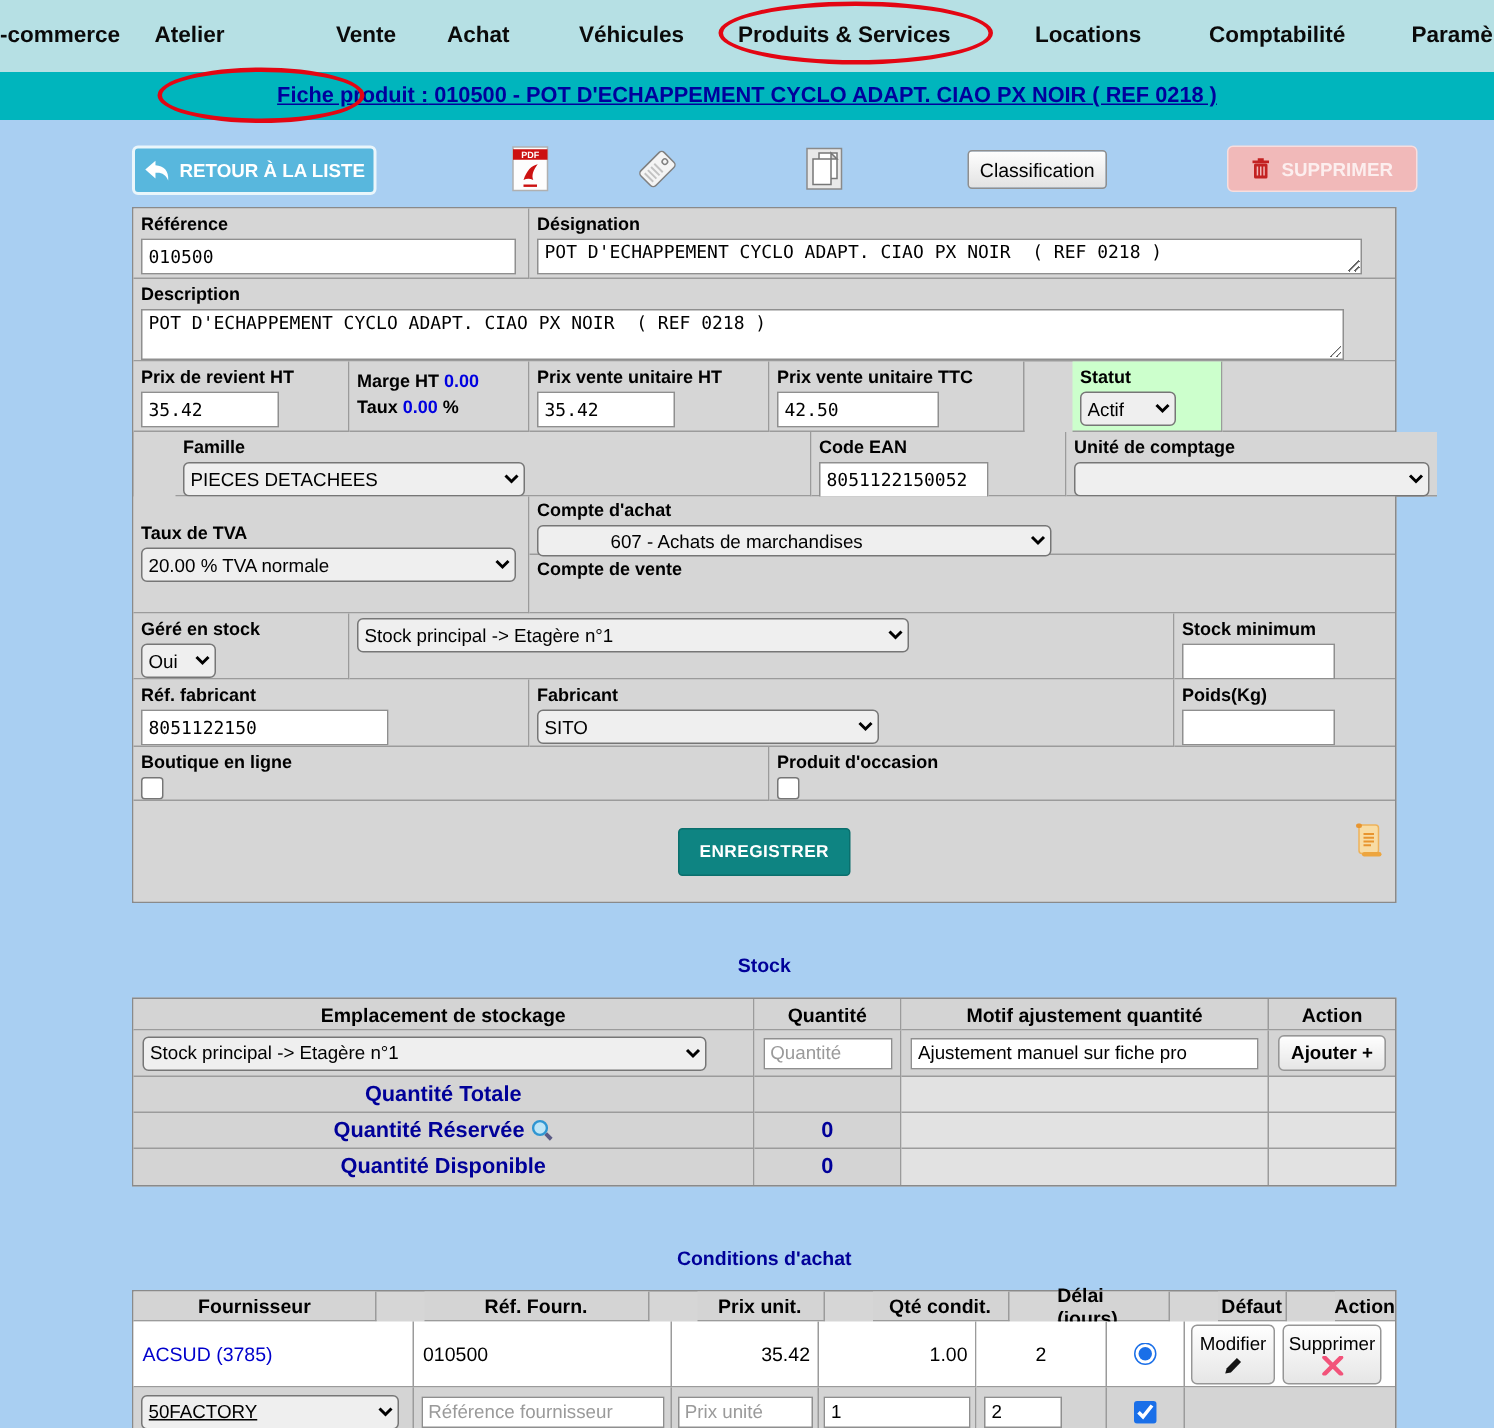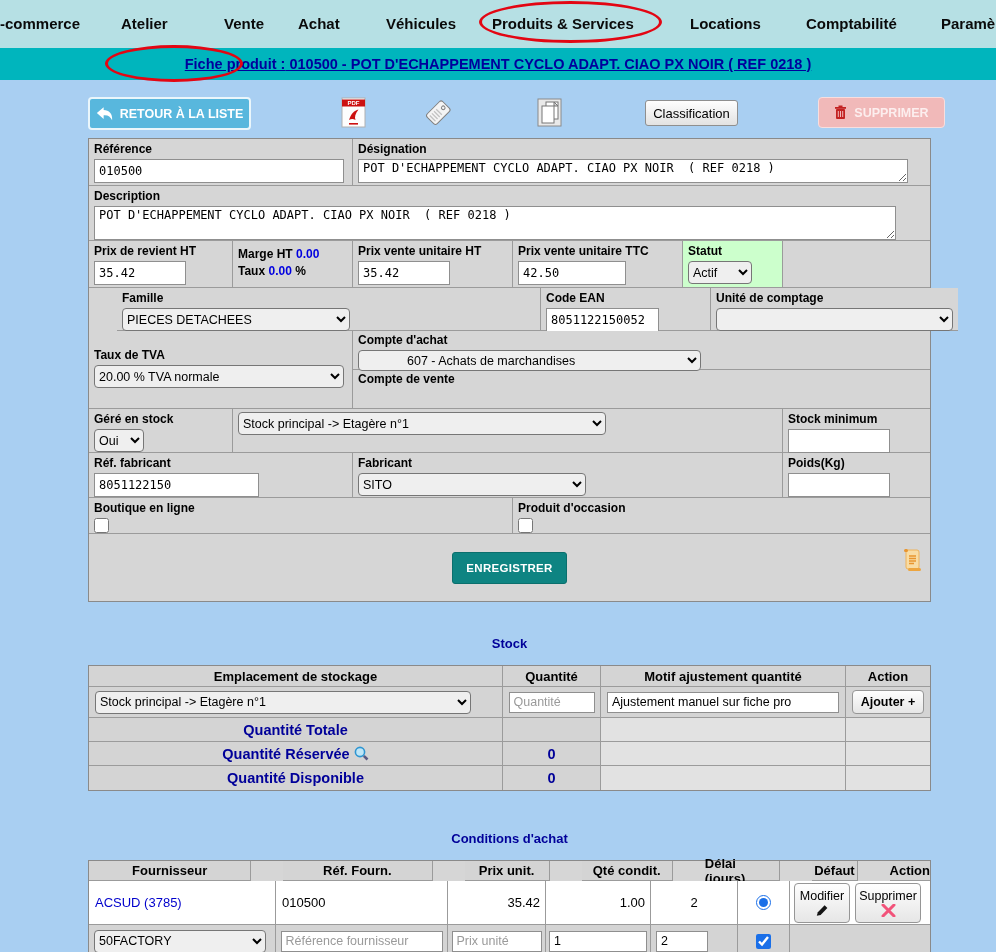--- a/index.html
+++ b/index.html
@@ -30,21 +30,21 @@
   .frow{display:flex;width:100%;}
   .cell{box-sizing:border-box;border-right:1px solid #9b9b9b;border-bottom:1px solid #9b9b9b;padding:3px 5px;position:relative;background:#d6d6d6;}
   .cell:last-child{border-right:none;}
   .frow:last-child .cell{border-bottom:none;}
   .flabel{font-size:12px;font-weight:bold;color:#000;margin-bottom:3px;white-space:nowrap;}
   .tin{border:1px solid #8f8f8f;background:#fff;height:20px;font-family:"DejaVu Sans Mono",monospace;font-size:12px;padding:1px 4px;box-sizing:content-box;color:#000;}
   .sans{font-family:"Liberation Sans",sans-serif;font-size:12.5px;}
   textarea.tin{height:auto;resize:both;line-height:14px;}
   select.sel{font-size:12.5px;height:23px;font-family:"Liberation Sans",sans-serif;border-radius:4px;}
   .bluev{color:#0000e0;}
-  .green{background:#ccffcc;}
+  .green{background:#ccffcc;margin-left:32px;}
   .btn-save{display:block;margin:15px auto 0 auto;background:#0e8482;color:#fff;font-weight:bold;font-size:11.5px;
     border:1px solid #0a6f6d;border-radius:3px;padding:9px 13px;cursor:pointer;letter-spacing:.3px;font-family:"Liberation Sans",sans-serif;}
   
   .section-title{position:absolute;width:843px;left:88px;text-align:center;font-size:13px;font-weight:bold;color:#000099;}
   .dtable{position:absolute;left:88px;width:843px;border:1px solid #8a8a8a;box-sizing:border-box;background:#d6d6d6;}
   .trow{display:flex;width:100%;}
   .tcell{box-sizing:border-box;border-right:1px solid #9b9b9b;border-bottom:1px solid #9b9b9b;display:flex;align-items:center;background:#d4d4d4;}
   .tcell:last-child{border-right:none;}
   .trow:last-child .tcell{border-bottom:none;}
   .thead{justify-content:center;font-size:13px;font-weight:bold;color:#000;}
@@ -56,21 +56,21 @@
   .num{font-size:13px;color:#000;}
   input[type=checkbox],input[type=radio]{accent-color:#1a6fe8;width:15px;height:15px;margin:0;}
   input::placeholder{color:#9a9a9a;}
   .actbtn{width:56px;height:40px;display:flex;flex-direction:column;align-items:center;justify-content:center;gap:1px;}
 </style>
 </head>
 <body>
 
 <div class="nav">
   <span class="nav-item" style="left:0px">-commerce</span>
-  <span class="nav-item" style="left:121px">Atelier</span>
+  <span class="nav-item" style="left:103px">Atelier</span>
   <span class="nav-item" style="left:224px">Vente</span>
   <span class="nav-item" style="left:298px">Achat</span>
   <span class="nav-item" style="left:386px">Véhicules</span>
   <span class="nav-item" style="left:492px">Produits &amp; Services</span>
   <span class="nav-item" style="left:690px">Locations</span>
   <span class="nav-item" style="left:806px">Comptabilité</span>
   <span class="nav-item" style="left:941px">Paramè</span>
   <div class="redellipse" style="left:479px;top:1px;width:183px;height:42px;"></div>
 </div>
 
@@ -341,21 +341,21 @@
       <button class="smallbtn actbtn" style="width:66px;">
         <span>Supprimer</span>
         <svg width="15" height="13" viewBox="0 0 15 13">
             <path d="M2 1 L13 12 M13 1 L2 12" stroke="#f2537a" stroke-width="3" stroke-linecap="round"></path>
           </svg>
       </button>
     </div>
   </div>
   <div class="trow" style="height:32px;">
     <div class="tcell" style="width:187px;padding-left:5px;">
-      <select class="sel" style="width:172px;"><option>50FACTORY</option></select>
+      <select class="sel" style="width:172px;text-decoration:underline;"><option>50FACTORY</option></select>
     </div>
     <div class="tcell" style="width:172px;justify-content:center;">
       <input class="tin sans" style="width: 152px; height: 17px;" placeholder="Référence fournisseur">
     </div>
     <div class="tcell" style="width:98px;justify-content:center;">
       <input class="tin sans" style="width: 80px; height: 17px;" placeholder="Prix unité">
     </div>
     <div class="tcell" style="width:105px;justify-content:center;">
       <input class="tin sans" style="width: 88px; height: 17px;" value="1">
     </div>

